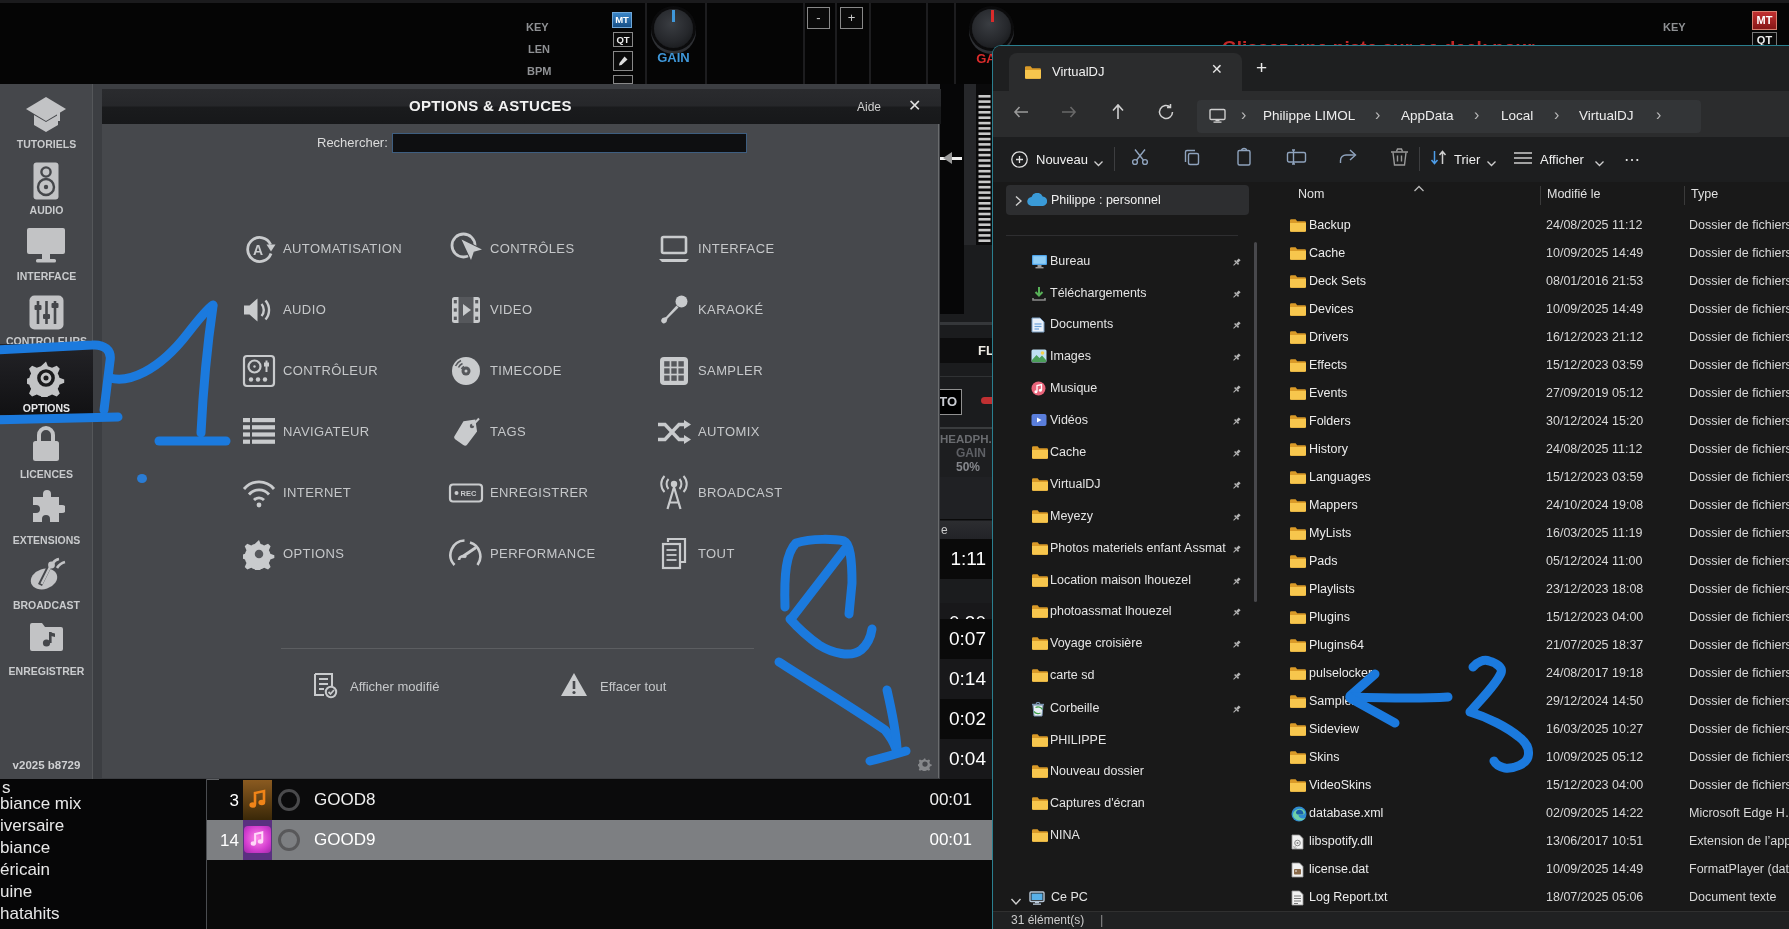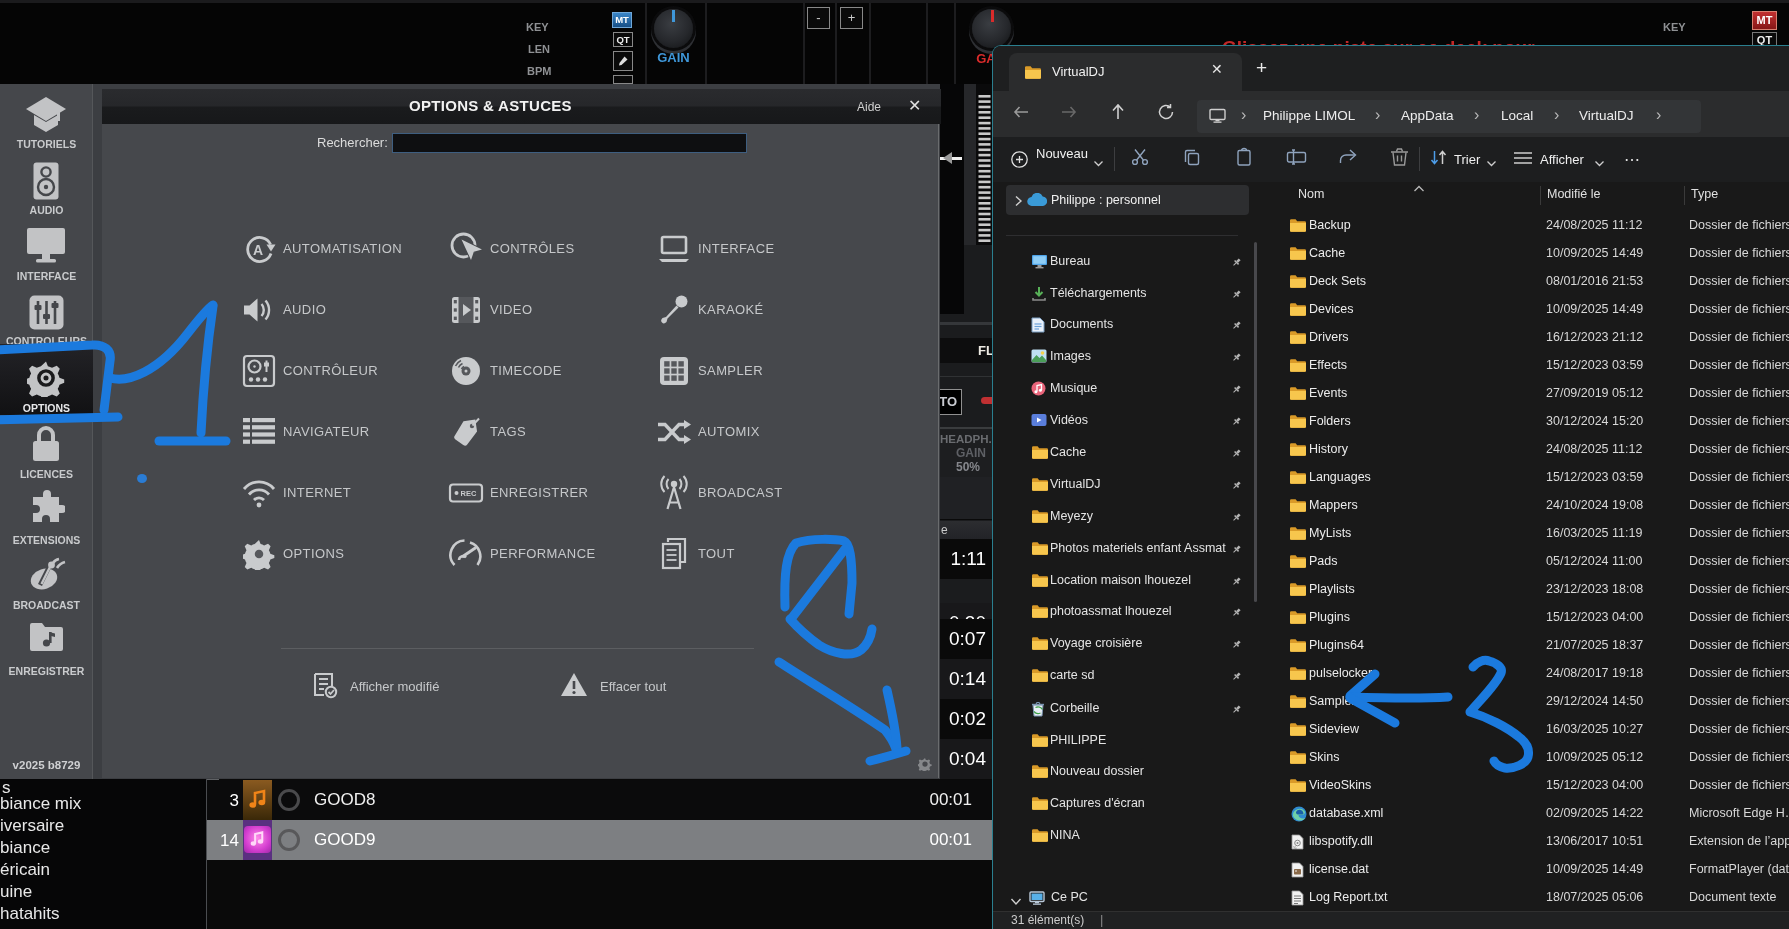--- a/index.html
+++ b/index.html
@@ -516,21 +516,21 @@
   <div class="abs" style="left:481px;top:60px;font-size:16px;color:#b8b8b8;">›</div>
   <div class="abs" style="left:508px;top:62px;font-size:13.5px;color:#ededed;">Local</div>
   <div class="abs" style="left:561px;top:60px;font-size:16px;color:#b8b8b8;">›</div>
   <div class="abs" style="left:586px;top:62px;font-size:13.5px;color:#ededed;">VirtualDJ</div>
   <div class="abs" style="left:663px;top:60px;font-size:16px;color:#b8b8b8;">›</div>
   <div class="abs" style="left:0;top:91px;width:797px;height:45px;background:#1d1e1f;"></div>
   <div class="abs" style="left:18px;top:105px;"><svg width="17" height="17" viewBox="0 0 17 17">
           <circle cx="8.5" cy="8.5" r="7.7" stroke="#e0e0e0" stroke-width="1.3" fill="none"></circle>
           <path d="M8.5 5 v7 M5 8.5 h7" stroke="#e0e0e0" stroke-width="1.3"></path>
         </svg></div>
-  <div class="abs" style="left:43px;top:100px;font-size:13px;color:#f0f0f0;">Nouveau</div>
+  <div class="abs" style="left:43px;top:106px;font-size:13px;color:#f0f0f0;">Nouveau</div>
   <div class="abs" style="left:100px;top:109px;"><svg width="11" height="11" viewBox="0 0 11 11">
           <path d="M1.5 3.5 L5.5 7.5 L9.5 3.5" stroke="#cfcfcf" stroke-width="1.3" fill="none"></path>
         </svg></div>
   <div class="abs" style="left:121px;top:101px;width:1px;height:24px;background:#3d3e40;"></div>
   <div class="abs" style="left:137px;top:101px;"><svg width="20" height="20" viewBox="0 0 20 20" fill="none" stroke="#8fa3bd" stroke-width="1.4">
           <circle cx="5" cy="15" r="2.4"></circle>
           <circle cx="15" cy="15" r="2.4"></circle>
           <path d="M6.5 13.2 L15 2.5 M13.5 13.2 L5 2.5"></path>
         </svg></div>
   <div class="abs" style="left:189px;top:101px;"><svg width="20" height="20" viewBox="0 0 20 20" fill="none" stroke="#8fa3bd" stroke-width="1.4">

